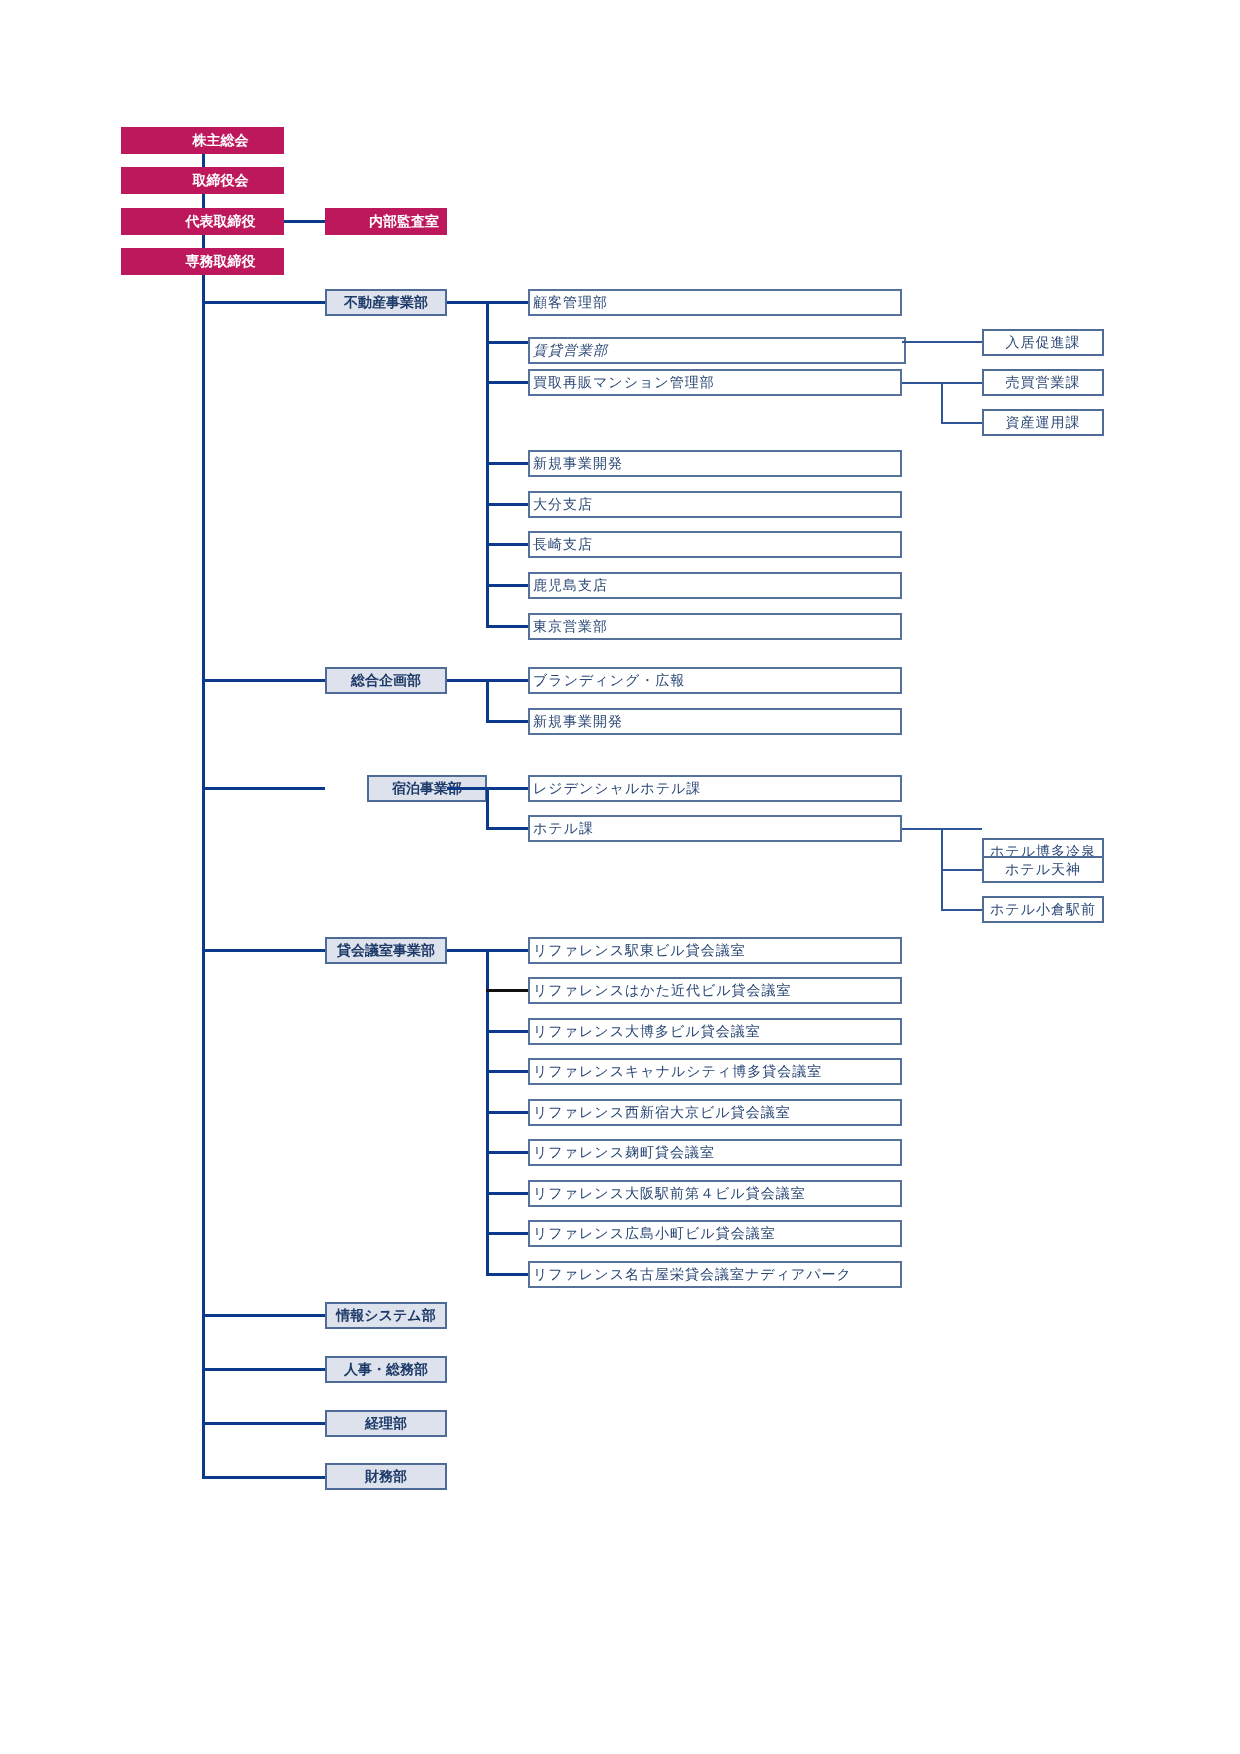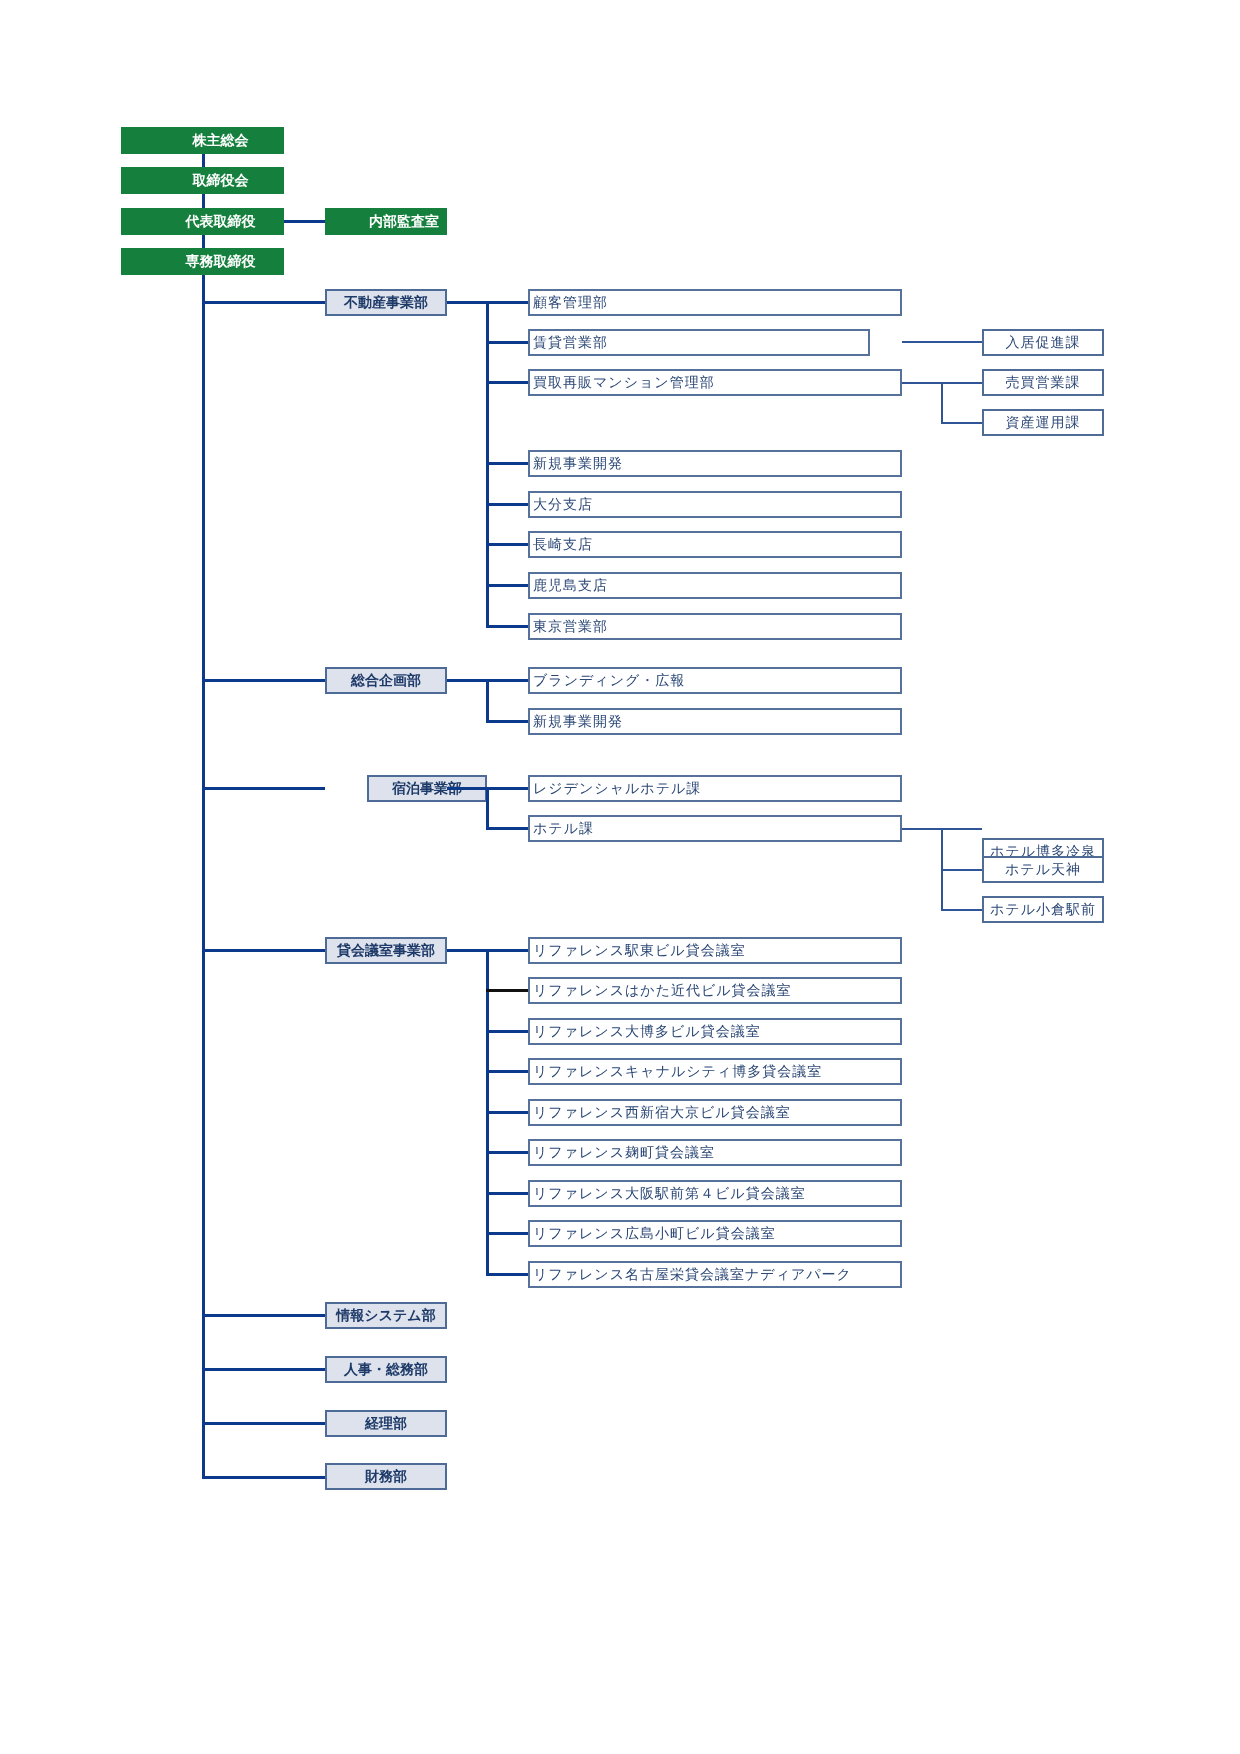--- a/index.html
+++ b/index.html
@@ -1,21 +1,21 @@
 <!DOCTYPE html>
 <html><head>
 <meta charset="utf-8">
 <style>
   html, body { margin: 0; padding: 0; background: #ffffff; }
   body { width: 1240px; height: 1754px; position: relative; overflow: hidden;
          font-family: "DejaVu Sans", "Liberation Sans", sans-serif; }
   #chart { position: absolute; left: 0; top: 0; width: 1240px; height: 1754px; }
   .box { position: absolute; box-sizing: border-box; height: 27px; display: flex; align-items: center;
          font-size: 14px; font-weight: bold; white-space: nowrap; overflow: hidden; }
-  .lv1 { background: #15803d; color: #ffffff; justify-content: center; padding-left: 36px; }
+  .lv1 { background: #be185d; color: #ffffff; justify-content: center; padding-left: 36px; }
   .lv2 { background: #dde2ec; border: 2px solid #4d6b96; color: #1e3a68; justify-content: center; }
   .lv3 { background: #ffffff; border: 2px solid #56729a; color: #2a4775; justify-content: flex-start; padding-left: 3px; font-weight: normal; letter-spacing: 1px; }
   .lv4 { background: #ffffff; border: 2px solid #4f6c96; color: #2a4775; justify-content: center; font-weight: normal; letter-spacing: 1px; }
   .ln { position: absolute; background: #0b3a8c; }
   .ln-thin { position: absolute; background: #2f5597; }
   .ln-black { position: absolute; background: #111111; }
 </style>
 </head>
 <body>
 
@@ -53,21 +53,21 @@
   <div class="ln" style="left:486px;top:301px;width:3px;height:326px;"></div>
   <div class="ln" style="left:486px;top:341px;width:42px;height:3px;"></div>
   <div class="ln" style="left:486px;top:381px;width:42px;height:3px;"></div>
   <div class="ln" style="left:486px;top:462px;width:42px;height:3px;"></div>
   <div class="ln" style="left:486px;top:503px;width:42px;height:3px;"></div>
   <div class="ln" style="left:486px;top:543px;width:42px;height:3px;"></div>
   <div class="ln" style="left:486px;top:584px;width:42px;height:3px;"></div>
   <div class="ln" style="left:486px;top:625px;width:42px;height:3px;"></div>
 
   <div class="box lv3" style="left:528px;top:289px;width:374px;">顧客管理部</div>
-  <div class="box lv3" style="left:528px;top:329px;width:342px;">賃貸営業部</div>
+  <div class="box lv3" style="left:528px;top:337px;width:378px;font-style:italic;">賃貸営業部</div>
   <div class="box lv3" style="left:528px;top:369px;width:374px;">買取再販マンション管理部</div>
   <div class="box lv3" style="left:528px;top:450px;width:374px;">新規事業開発</div>
   <div class="box lv3" style="left:528px;top:491px;width:374px;">大分支店</div>
   <div class="box lv3" style="left:528px;top:531px;width:374px;">長崎支店</div>
   <div class="box lv3" style="left:528px;top:572px;width:374px;">鹿児島支店</div>
   <div class="box lv3" style="left:528px;top:613px;width:374px;">東京営業部</div>
 
   <div class="ln-thin" style="left:902px;top:341px;width:80px;height:2px;"></div>
   <div class="box lv4" style="left:982px;top:329px;width:122px;">入居促進課</div>
 

